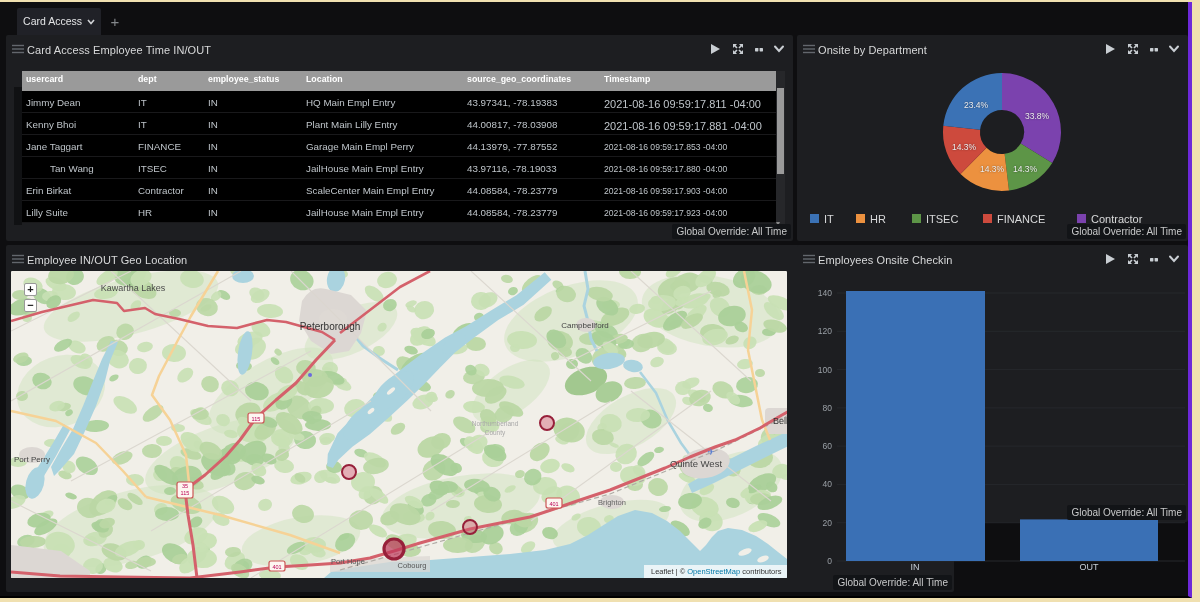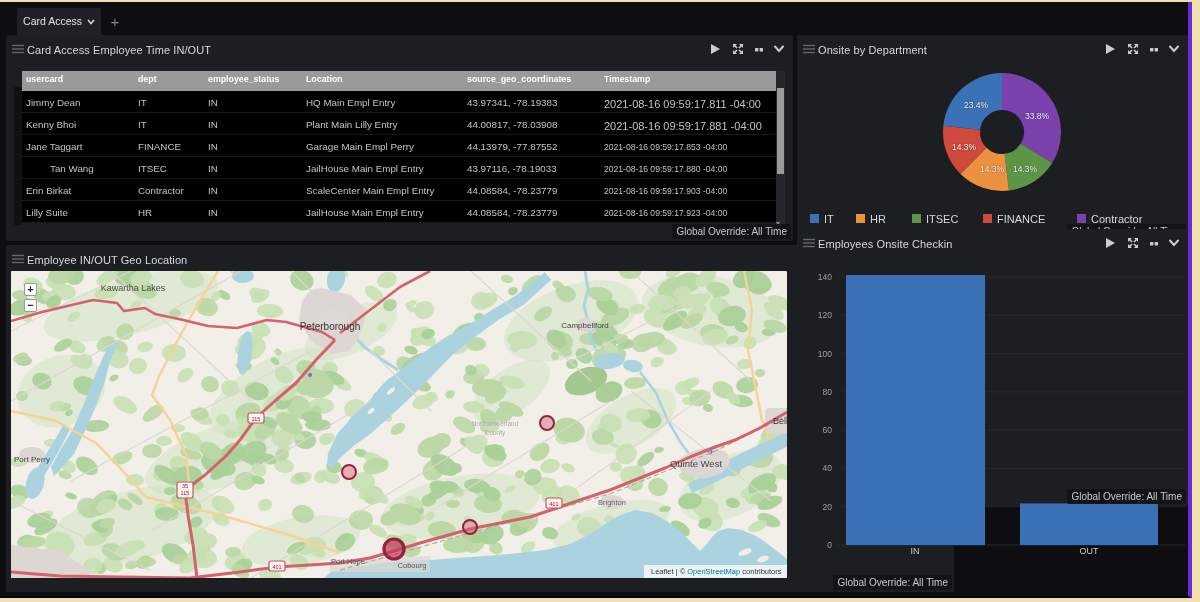--- a/index.html
+++ b/index.html
@@ -751,21 +751,21 @@
         <circle cx="459" cy="256" r="7" fill="rgba(210,95,120,0.45)" stroke="#97203a" stroke-width="2.0"></circle>
         <circle cx="383" cy="278" r="10" fill="rgba(190,55,90,0.7)" stroke="#97203a" stroke-width="3.2"></circle>
 <rect x="633" y="294" width="143" height="13" fill="rgba(255,255,255,0.75)"></rect>
 <text x="640" y="303" font-size="7.5" fill="#333">Leaflet | © <tspan fill="#0078a8">OpenStreetMap</tspan> contributors</text>
 </svg>
     <div class="zbtn" style="left:18px;top:38px;">+</div>
     <div class="zbtn" style="left:18px;top:54px;">−</div>
     <div class="gobadge">Global Override: All Time</div>
   </div>
 
-  <div class="panel" id="p4" style="left:797px;top:227px;width:391px;height:277px;">
+  <div class="panel" id="p4" style="left:797px;top:243px;width:391px;height:277px;">
     <svg class="drag" width="12" height="10" viewBox="0 0 12 10">
         <g stroke="#63676d" stroke-width="1.4">
           <line x1="0" y1="1.5" x2="12" y2="1.5"></line>
           <line x1="0" y1="5" x2="12" y2="5"></line>
           <line x1="0" y1="8.5" x2="12" y2="8.5"></line>
         </g>
       </svg>
       <div class="ptitle">Employees Onsite Checkin</div>
     <div class="hicons" style="right:8px;"><svg width="76" height="14" viewBox="0 0 76 14">
 <path d="M2 2 L11 7 L2 12 Z" fill="#c9ced3"></path>

